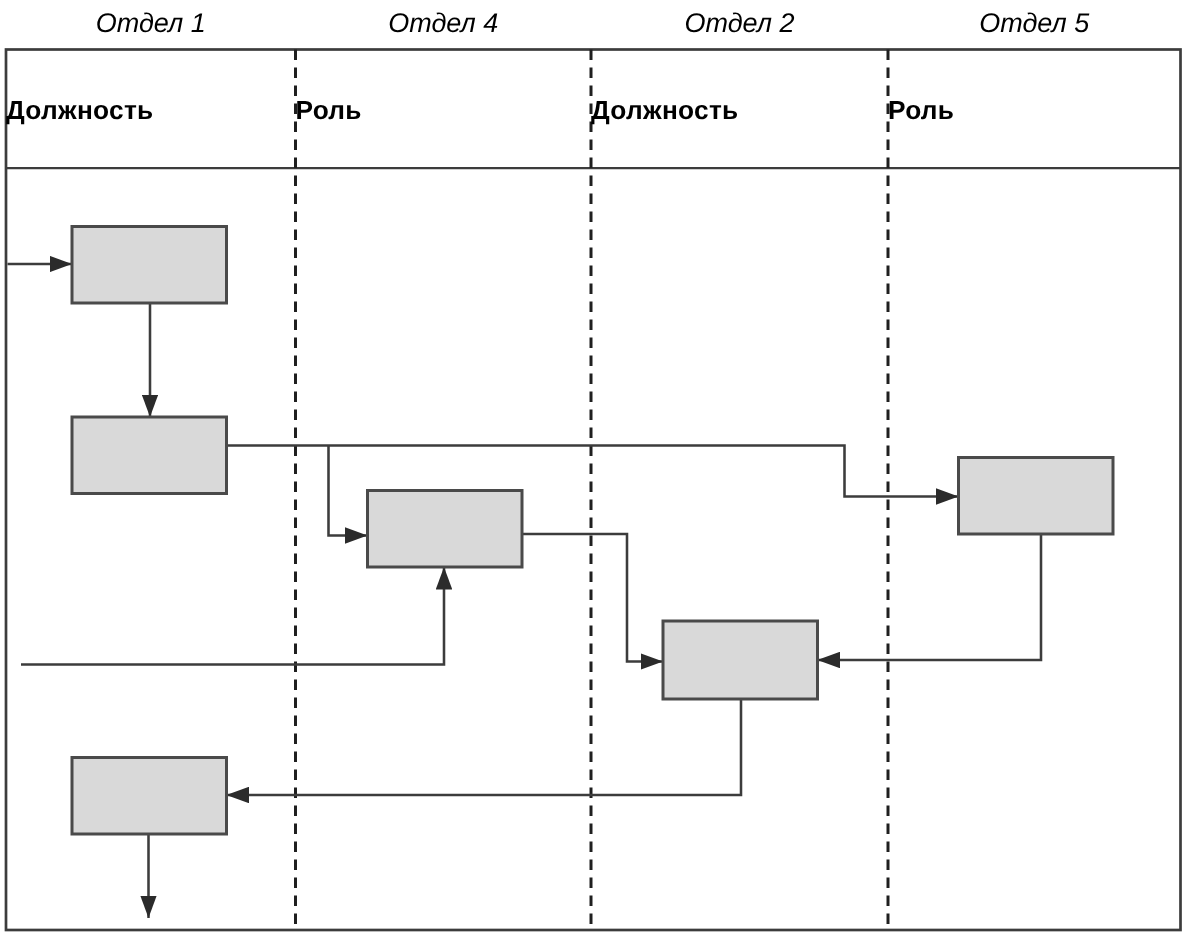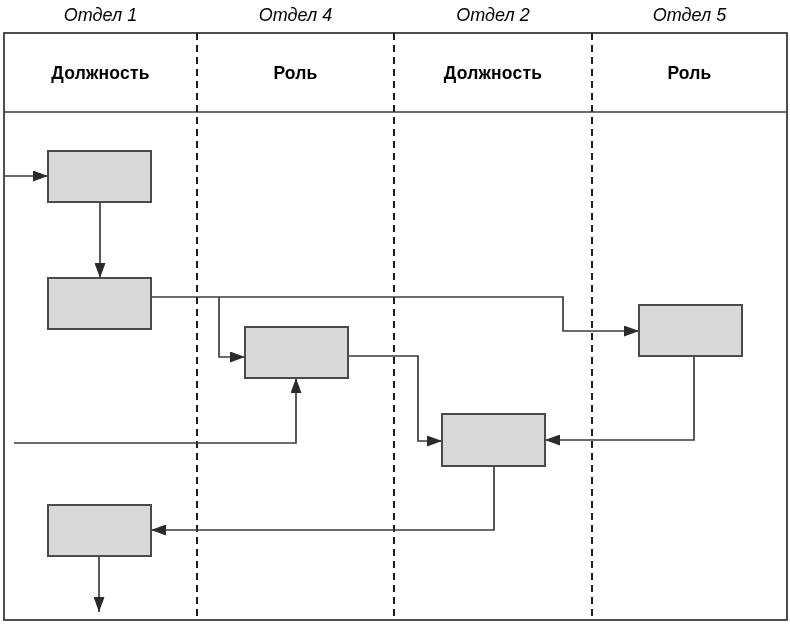--- a/index.html
+++ b/index.html
@@ -27,21 +27,20 @@
     font-style: italic;
     text-align: center;
   }
   .header-label {
     position: absolute;
     top: 62px;
     height: 22px;
     line-height: 22px;
     font-size: 17.5px;
     font-weight: bold;
-    text-align: center;
     letter-spacing: 0.2px;
   }
 </style>
 </head>
 <body>
 
 <div class="stage">
 
   <div class="lane-label" style="left:4px;   width:193px;">Отдел 1</div>
   <div class="lane-label" style="left:197px; width:197px;">Отдел 4</div>

